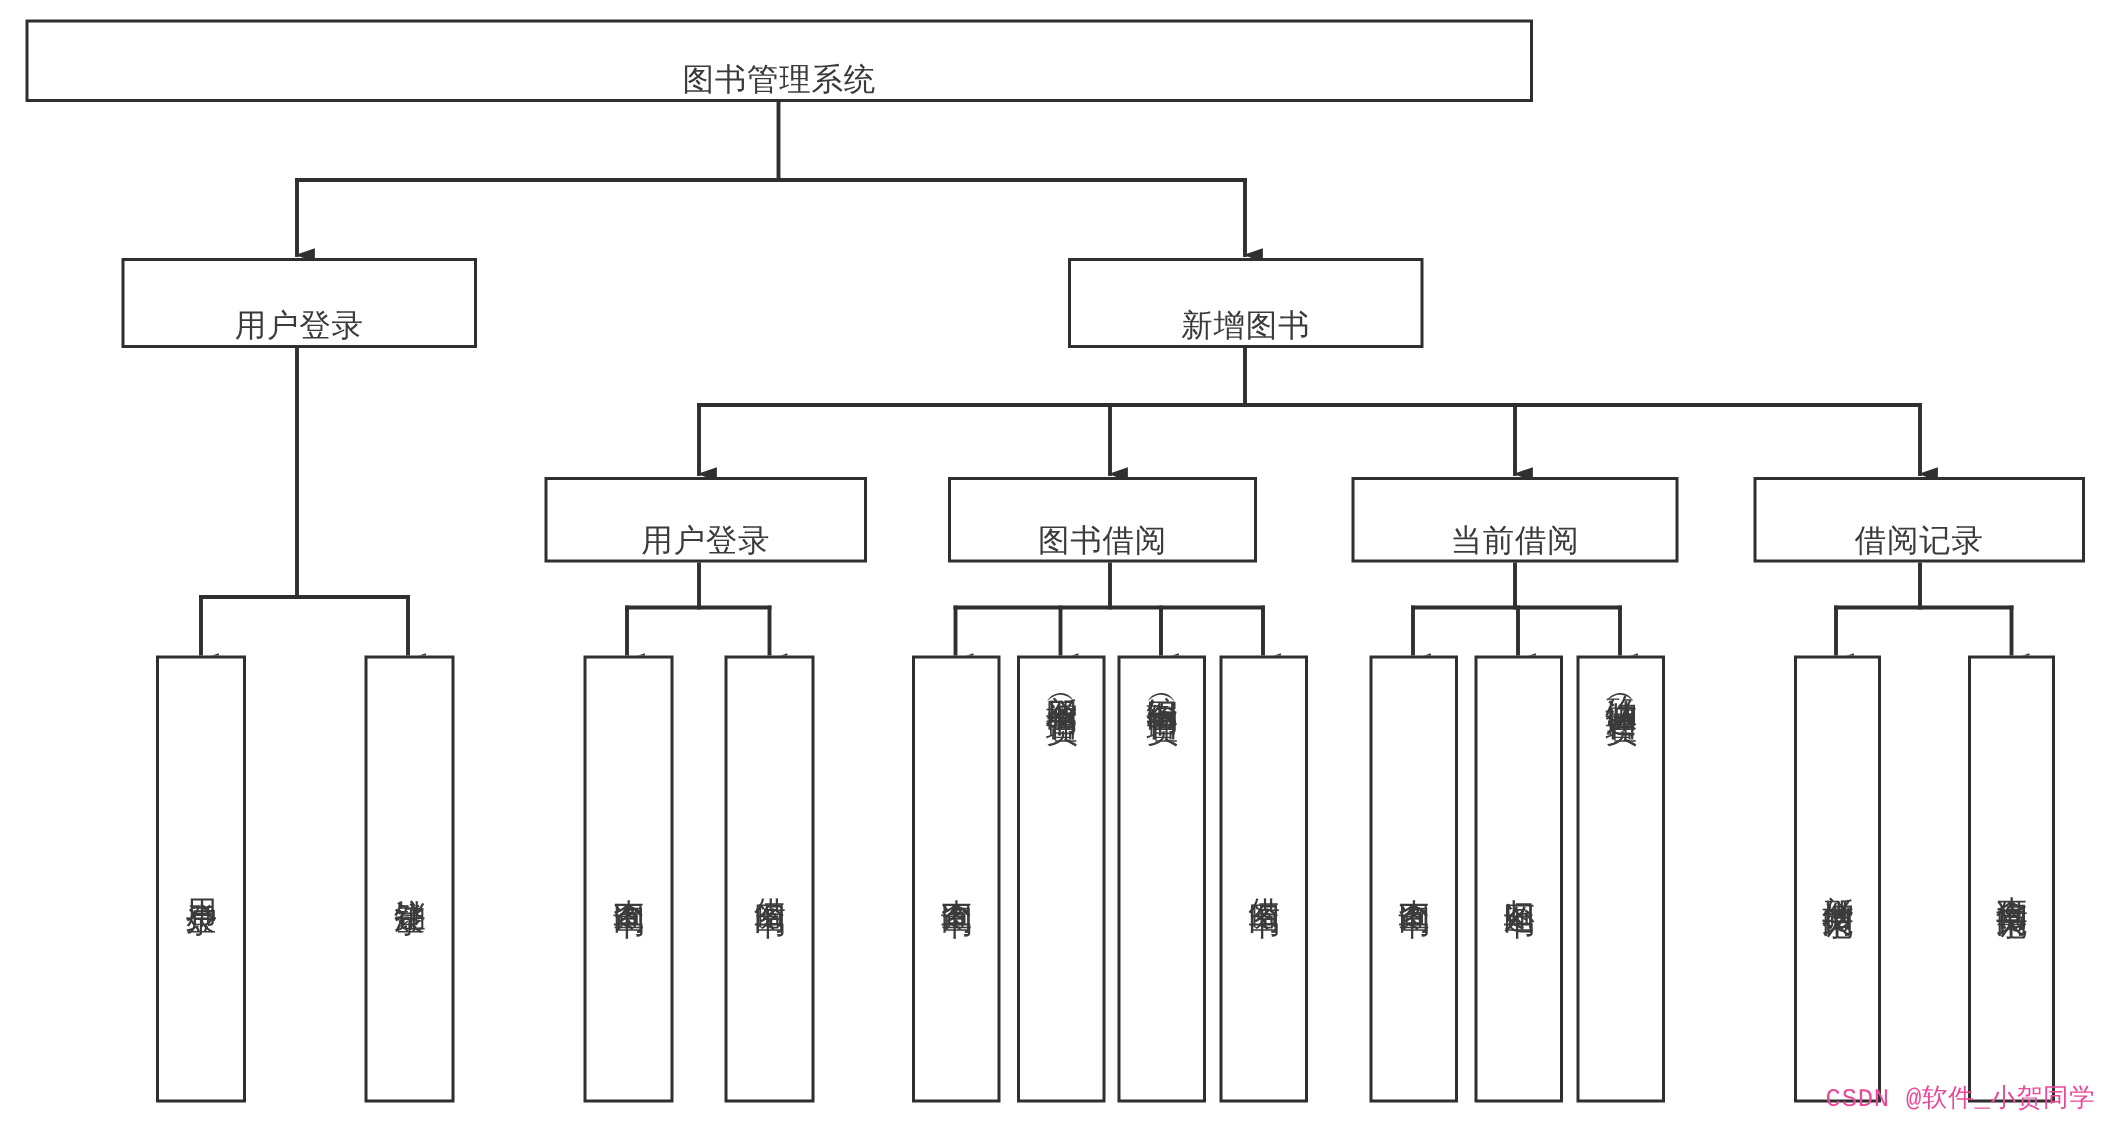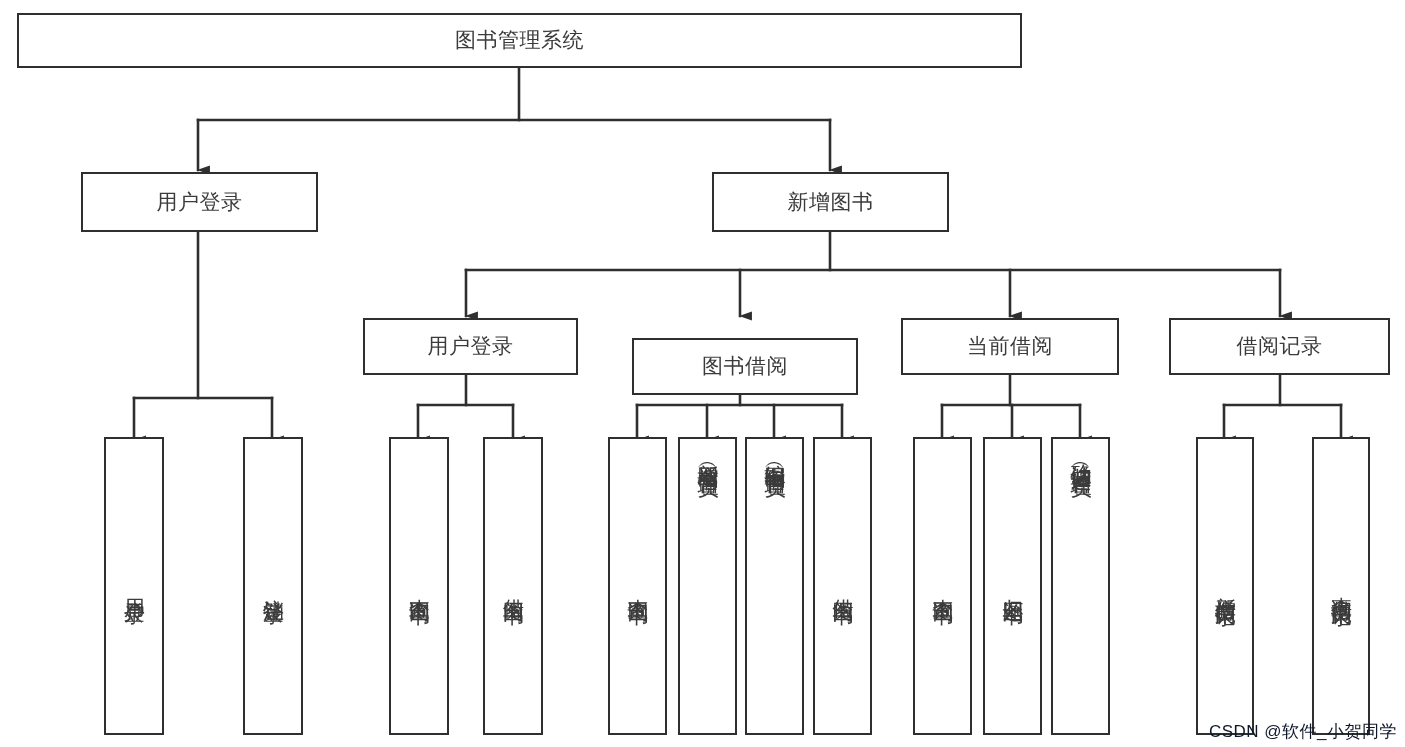--- a/index.html
+++ b/index.html
@@ -31,21 +31,21 @@
     top: 0;
     width: 1405px;
     height: 747px;
   }
   .node {
     position: absolute;
     box-sizing: border-box;
     background: #ffffff;
     border: 2px solid #2f2f2f;
     display: flex;
-    align-items: center;
+    align-items: flex-end;
     justify-content: center;
   }
   .node .label {
     color: #3b3b3b;
     font-size: 21px;
     line-height: 1.18;
     letter-spacing: 0.5px;
     text-align: center;
     white-space: nowrap;
   }
@@ -62,25 +62,25 @@
     max-height: 100%;
   }
   .node.vertical.centered {
     align-items: center;
     padding-top: 0;
   }
   .watermark {
     position: absolute;
     right: 8px;
     bottom: 4px;
-    color: #0f172a;
+    color: #ec4899;
     font-size: 17px;
     letter-spacing: 0.5px;
     white-space: nowrap;
-    font-family: Liberation Sans, sans-serif;
+    font-family: Liberation Mono, monospace;
   }
 </style>
 </head>
 <body>
 
 <div id="canvas">
 
   <svg id="diagram-svg" viewBox="0 0 1405 747" xmlns="http://www.w3.org/2000/svg">
     <defs>
       <marker id="arrow" viewBox="0 0 12 14" refX="6" refY="13" markerWidth="11" markerHeight="13" orient="auto-start-reverse" markerUnits="userSpaceOnUse">
@@ -157,21 +157,21 @@
     </div>
 
     <div class="node" style="left:712px; top:172px; width:237px; height:60px;">
       <span class="label">新增图书</span>
     </div>
 
     <div class="node" style="left:363px; top:318px; width:215px; height:57px;">
       <span class="label">用户登录</span>
     </div>
 
-    <div class="node" style="left:632px; top:318px; width:226px; height:57px;margin-top:20px;">
+    <div class="node" style="left:632px; top:318px; width:206px; height:57px;">
       <span class="label">图书借阅</span>
     </div>
 
     <div class="node" style="left:1169px; top:318px; width:221px; height:57px;">
       <span class="label">借阅记录</span>
     </div>
 
     <div class="node" style="left:901px; top:318px; width:218px; height:57px;">
       <span class="label">当前借阅</span>
     </div>

